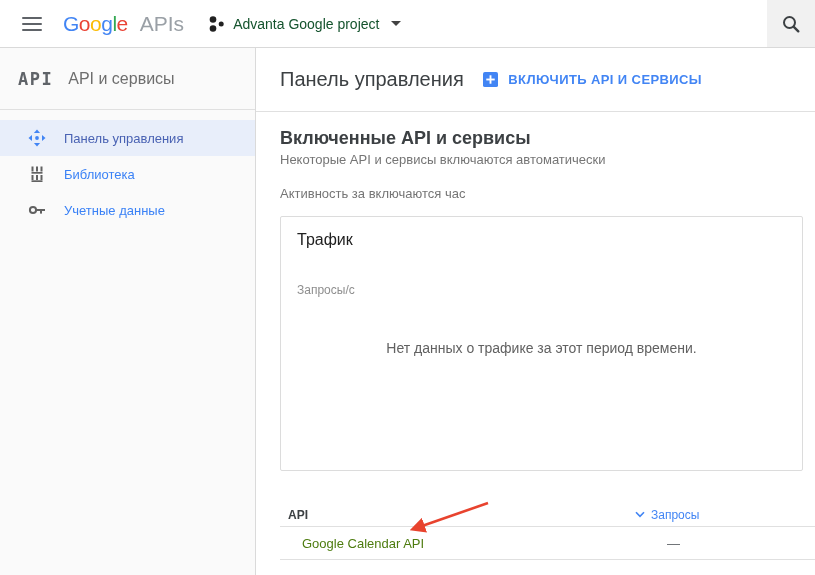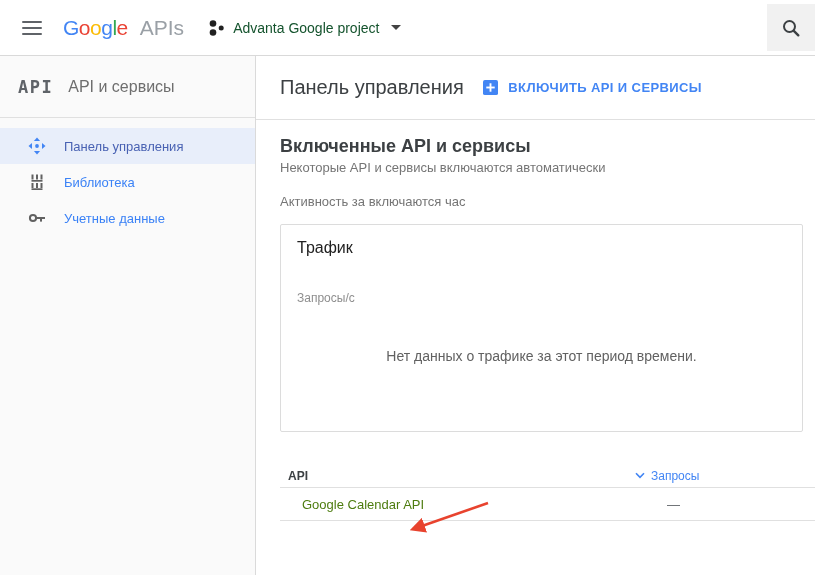--- a/index.html
+++ b/index.html
@@ -6,21 +6,21 @@
   html, body { width: 815px; height: 575px; overflow: hidden; }
   body {
     font-family: "Liberation Sans", sans-serif;
     background: #fff;
     color: #3c4043;
     position: relative;
   }
 
   
   .topbar {
-    height: 56px;
+    height: 48px;
     background: #fff;
     border-bottom: 1px solid #d9d9d9;
     display: flex;
     align-items: center;
   }
   .hamburger { margin-left: 22px; width: 20px; cursor: pointer; }
   .hamburger span { display: block; height: 2px; background: #5f6368; margin: 4px 0; border-radius: 1px; }
   .logo { display: flex; align-items: baseline; margin-left: 21px; cursor: pointer; }
   .glogo { font-size: 21px; font-weight: 500; letter-spacing: -0.5px; }
   .apis { font-size: 21px; color: #9aa0a6; margin-left: 12px; }
@@ -79,21 +79,21 @@
     color: #4285f4; font-size: 13px; font-weight: bold; letter-spacing: 0.4px;
     font-family: "Liberation Sans", sans-serif;
   }
 
   .section { padding-left: 24px; }
   .section h2 { margin-top: 16px; font-size: 18px; font-weight: 700; color: #3c4043; }
   .subtitle { margin-top: 3px; font-size: 13px; color: #757575; }
   .activity { margin-top: 19px; font-size: 13px; color: #757575; }
 
   .card {
-    margin-top: 15px; width: 523px; height: 208px;
+    margin-top: 15px; width: 523px; height: 255px;
     border: 1px solid #dcdcdc; border-radius: 2px; background: #fff; position: relative;
   }
   .card-title { position: absolute; top: 14px; left: 16px; font-size: 16px; color: #212121; }
   .axis-label { position: absolute; top: 66px; left: 16px; font-size: 12px; color: #8e8e8e; }
   .empty-msg { position: absolute; top: 123px; left: 0; width: 100%; text-align: center; font-size: 14px; color: #616161; }
 
   .api-table { margin-top: 32px; width: 535px; }
   .t-head { height: 24px; display: flex; align-items: center; border-bottom: 1px solid #e0e0e0; }
   .c-api { flex: 1; padding-left: 8px; font-size: 12px; font-weight: bold; color: #3c4043; }
   .c-req { width: 77px; margin-right: 103px; display: flex; align-items: center; gap: 6px;

